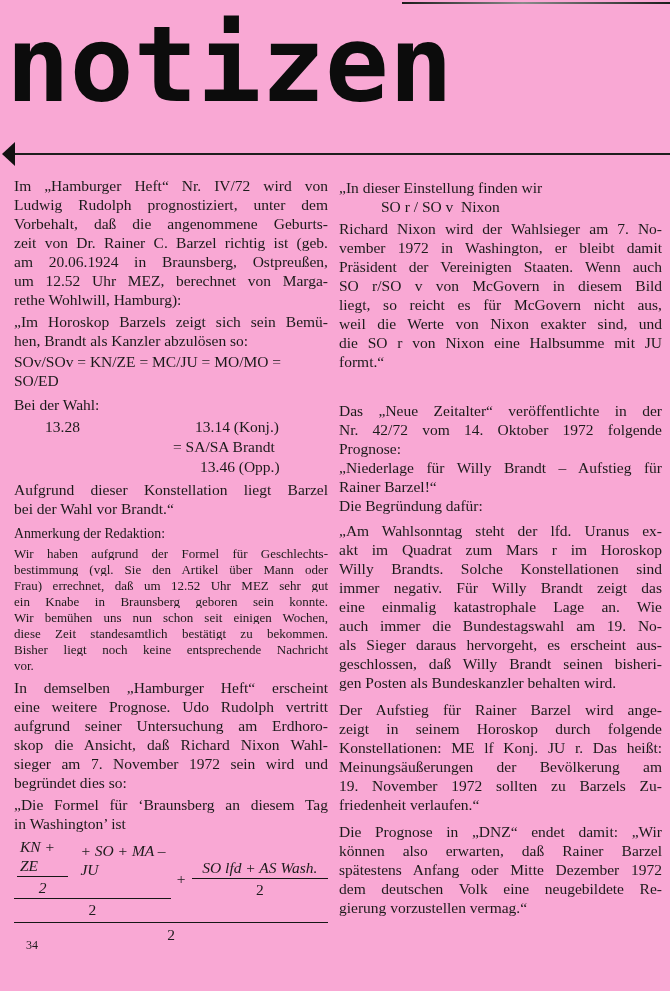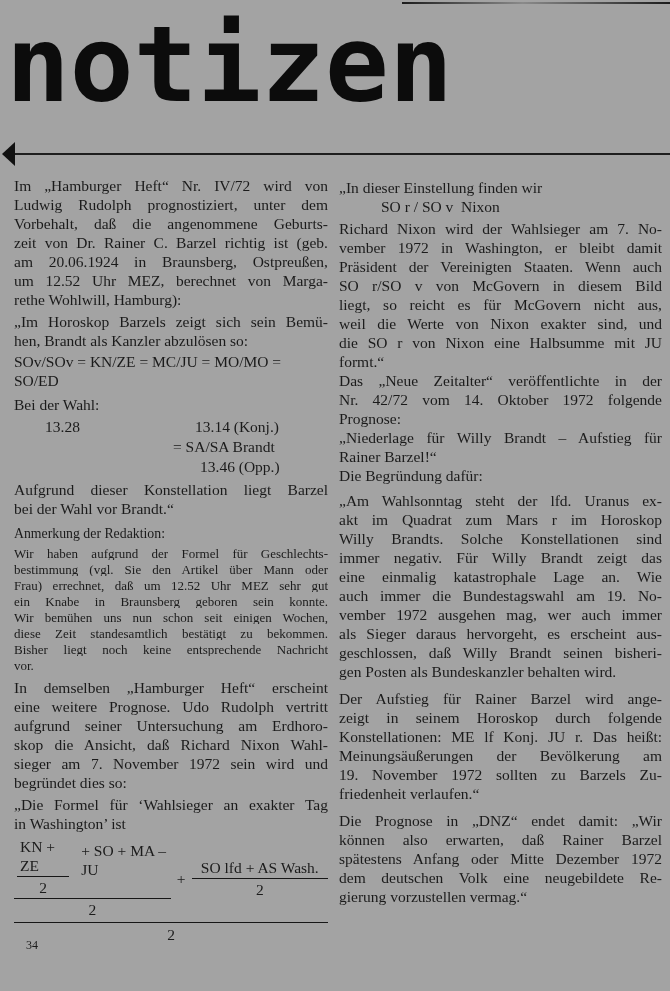--- a/index.html
+++ b/index.html
@@ -1,17 +1,17 @@
 <!DOCTYPE html>
 <html><head>
 <meta charset="utf-8">
 <style>
   html,body{margin:0;padding:0;}
   body{width:670px;height:991px;background:#f4f4f2;}
-  .page{position:relative;width:670px;height:991px;background:#a3a3a3;overflow:hidden;
+  .page{position:relative;width:670px;height:991px;background:#f9a8d4;overflow:hidden;
         font-family:"Liberation Serif",serif;color:#1b1b1b;}
   
   .title{position:absolute;left:6px;top:12px;line-height:1;
          font-family:"DejaVu Sans Mono",monospace;font-weight:700;
          font-size:106px;letter-spacing:0px;color:#0c0c0c;}
   .topline{position:absolute;top:2px;left:402px;right:0;height:2px;
            background:linear-gradient(90deg,#1c1c1c,#8a8a8a 45%,#1c1c1c);}
   .hrule{position:absolute;left:10px;right:0;top:153px;height:2px;background:#1e1e1e;}
   .arrow{position:absolute;left:2px;top:142px;width:0;height:0;
          border-right:13px solid #111;border-top:12px solid transparent;border-bottom:12px solid transparent;}
@@ -26,21 +26,21 @@
   .col .line.njust::after{content:none;}
   .block.small .line{height:16px;font-size:13px;}
   .block.smallhead .line{height:17px;font-size:13.8px;}
   .block.flines .line{height:20px;}
   .line.abs{position:relative;}
   .line.abs span{position:absolute;top:0;}
   
   .bigfrac{margin-top:4px;width:100%;font-size:15.5px;display:flex;flex-direction:column;}
   .bf-top{display:flex;align-items:center;gap:5px;border-bottom:1.8px solid #161616;padding-bottom:3px;}
   .fr{display:inline-flex;flex-direction:column;align-items:center;}
-  .fr .num{display:flex;align-items:flex-end;justify-content:flex-end;gap:12px;padding:0 3px 1px;}
+  .fr .num{display:flex;align-items:flex-end;justify-content:flex-end;gap:12px;padding:0 3px 1px;font-style:italic;}
   .fr .den{border-top:1.6px solid #161616;align-self:stretch;text-align:center;padding-top:1px;}
   .fr.mid{flex:1.15;}
   .fr.rightfr{flex:1;}
   .fr-rest{padding-bottom:18px;}
   .bf-den{text-align:center;padding-top:2px;}
   .bf-plus{padding:0 1px;}
   
   .pagenum{position:absolute;left:26px;top:938px;font-size:12px;color:#1b1b1b;}
 </style>
 </head>
@@ -104,21 +104,21 @@
         </div>
         <div class="block" style="margin-top: 6px;">
           <div class="line">In demselben „Hamburger Heft“ erscheint</div>
           <div class="line">eine weitere Prognose. Udo Rudolph vertritt</div>
           <div class="line">aufgrund seiner Untersuchung am Erdhoro-</div>
           <div class="line">skop die Ansicht, daß Richard Nixon Wahl-</div>
           <div class="line">sieger am 7. November 1972 sein wird und</div>
           <div class="line njust">begründet dies so:</div>
         </div>
         <div class="block" style="margin-top: 3px;">
-          <div class="line">„Die Formel für ‘Wahlsieger an exakter Tag</div>
+          <div class="line">„Die Formel für ‘Braunsberg an diesem Tag</div>
           <div class="line njust">in Washington’ ist</div>
         </div>
       </div>
 
     <div class="bigfrac">
       <div class="bf-top">
         <div class="fr mid">
           <div class="num">
             <div class="fr">
               <div class="num">KN + ZE</div>
@@ -147,36 +147,35 @@
         <div class="block" style="margin-top: 3px;">
           <div class="line">Richard Nixon wird der Wahlsieger am 7. No-</div>
           <div class="line">vember 1972 in Washington, er bleibt damit</div>
           <div class="line">Präsident der Vereinigten Staaten. Wenn auch</div>
           <div class="line">SO r/SO v von McGovern in diesem Bild</div>
           <div class="line">liegt, so reicht es für McGovern nicht aus,</div>
           <div class="line">weil die Werte von Nixon exakter sind, und</div>
           <div class="line">die SO r von Nixon eine Halbsumme mit JU</div>
           <div class="line njust">formt.“</div>
         </div>
-        <div class="block" style="">
+        <div class="block" style="margin-top: 30px;">
           <div class="line">Das „Neue Zeitalter“ veröffentlichte in der</div>
           <div class="line">Nr. 42/72 vom 14. Oktober 1972 folgende</div>
           <div class="line njust">Prognose:</div>
           <div class="line">„Niederlage für Willy Brandt – Aufstieg für</div>
           <div class="line njust">Rainer Barzel!“</div>
           <div class="line njust">Die Begründung dafür:</div>
         </div>
         <div class="block" style="margin-top: 6px;">
           <div class="line">„Am Wahlsonntag steht der lfd. Uranus ex-</div>
           <div class="line">akt im Quadrat zum Mars r im Horoskop</div>
           <div class="line">Willy Brandts. Solche Konstellationen sind</div>
           <div class="line">immer negativ. Für Willy Brandt zeigt das</div>
           <div class="line">eine einmalig katastrophale Lage an. Wie</div>
           <div class="line">auch immer die Bundestagswahl am 19. No-</div>
-          <div class="line">vember 1972 ausgehen mag, wer auch immer</div>
           <div class="line">als Sieger daraus hervorgeht, es erscheint aus-</div>
           <div class="line">geschlossen, daß Willy Brandt seinen bisheri-</div>
           <div class="line njust">gen Posten als Bundeskanzler behalten wird.</div>
         </div>
         <div class="block" style="margin-top: 8px;">
           <div class="line">Der Aufstieg für Rainer Barzel wird ange-</div>
           <div class="line">zeigt in seinem Horoskop durch folgende</div>
           <div class="line">Konstellationen: ME lf Konj. JU r. Das heißt:</div>
           <div class="line">Meinungsäußerungen der Bevölkerung am</div>
           <div class="line">19. November 1972 sollten zu Barzels Zu-</div>

